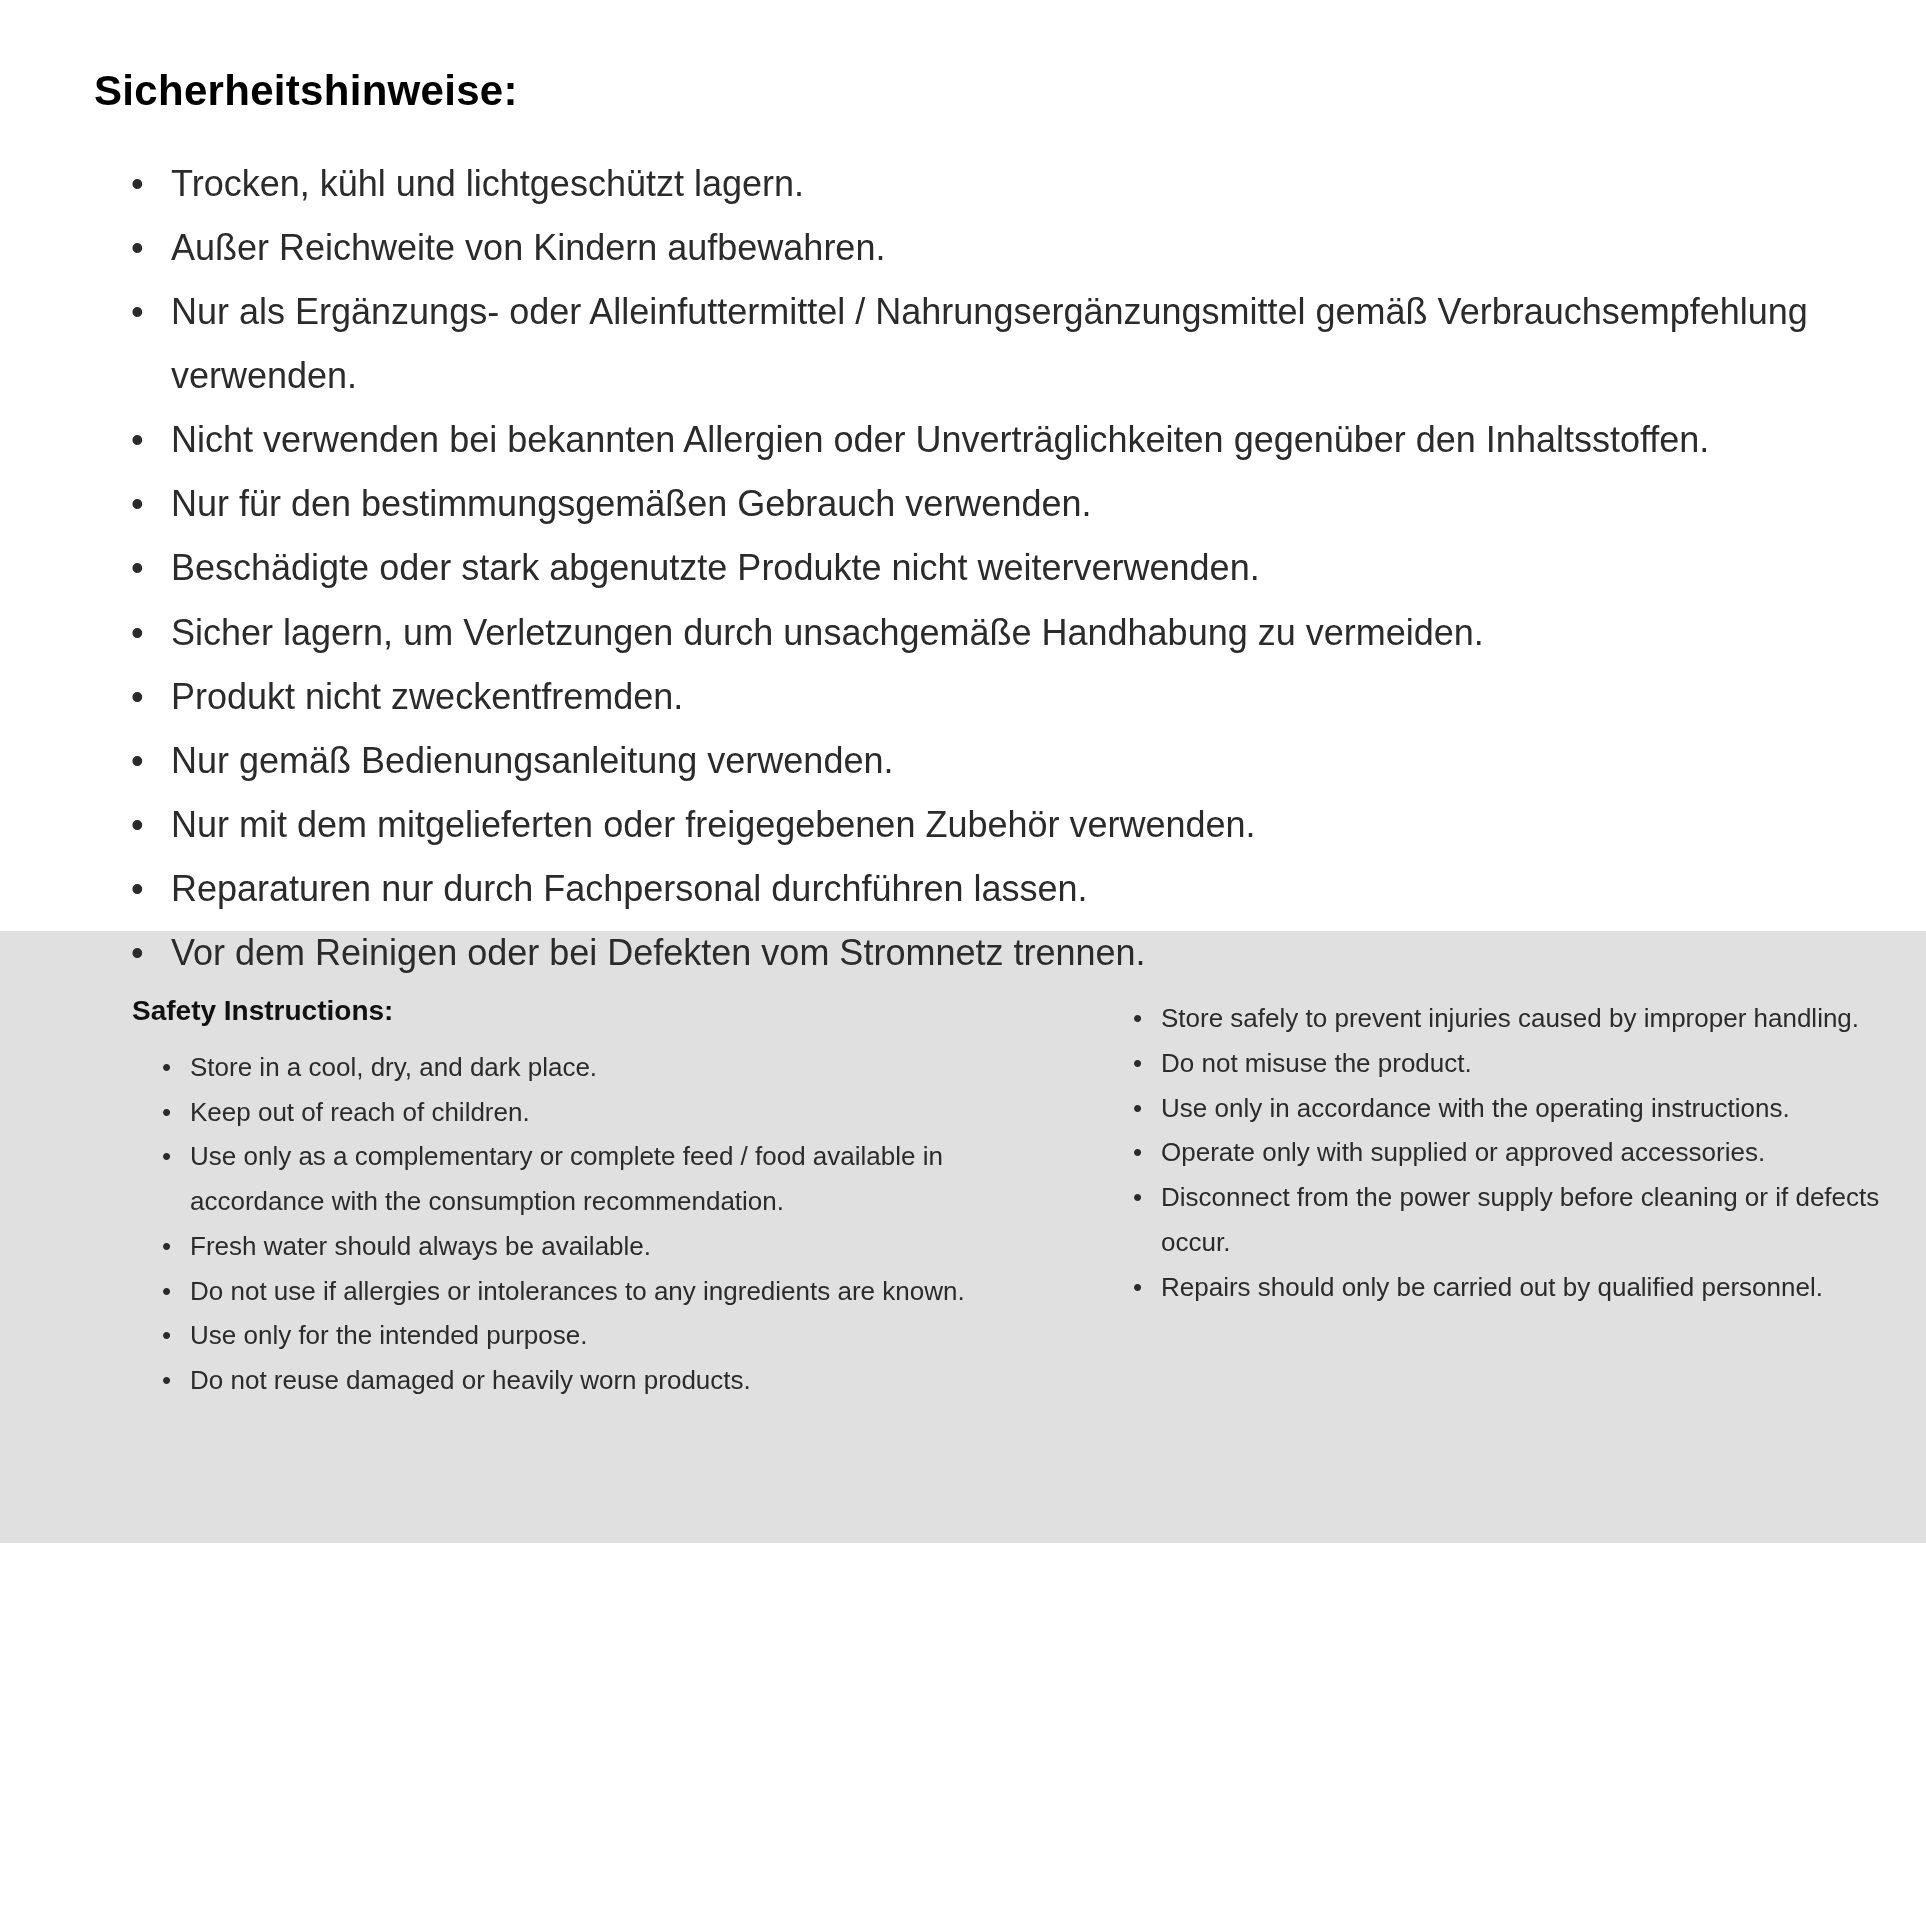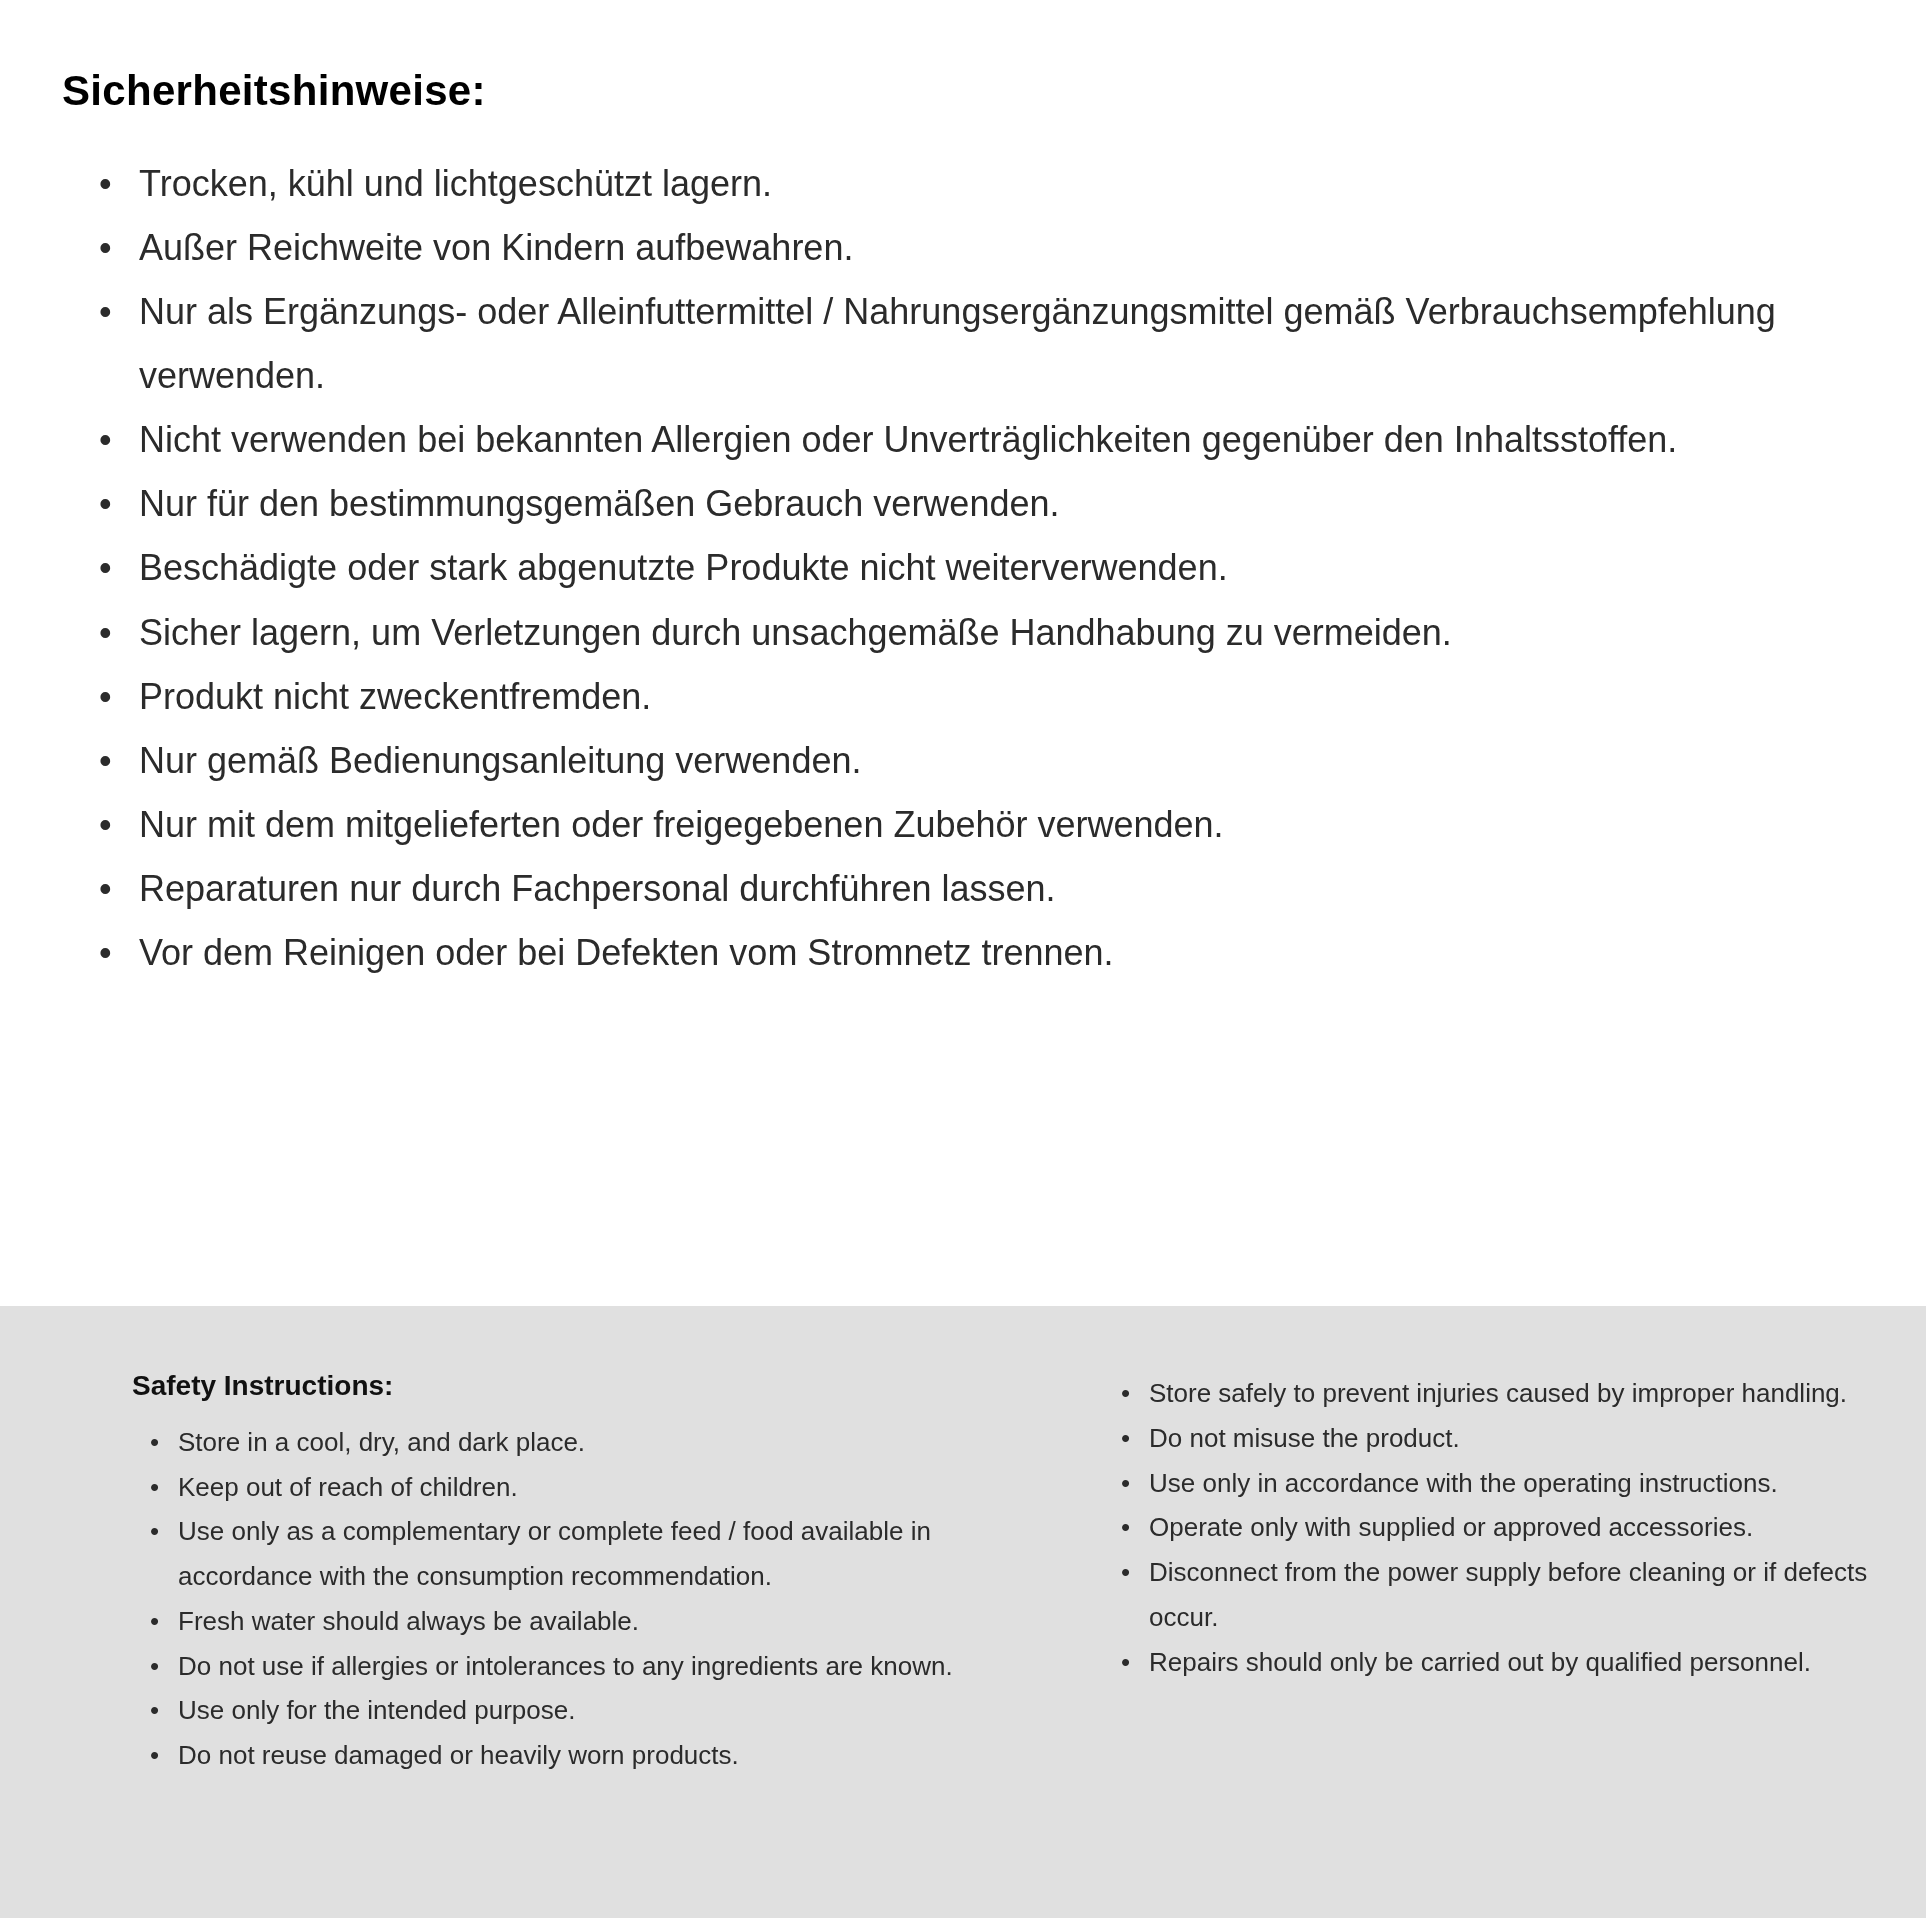--- a/index.html
+++ b/index.html
@@ -8,22 +8,22 @@
     height: 1926px;
     background: #ffffff;
     color: #212121;
     font-family: "Liberation Sans", "DejaVu Sans", sans-serif;
     overflow: hidden;
   }
 
   
   .german-section {
     box-sizing: border-box;
-    padding: 67px 109px 0 62px;
-    height: 1306px;
+    padding: 67px 109px 0 94px;
+    height: 931px;
     background: #ffffff;
   }
   .german-heading {
     margin: 0 0 37px 0;
     font-size: 42px;
     font-weight: 700;
     color: #000000;
     letter-spacing: 0.3px;
   }
   .german-list {
@@ -59,21 +59,21 @@
   .english-col-right { width: 822px; flex: 0 0 auto; }
 
   .english-heading {
     margin: 0 0 18px 0;
     font-size: 28px;
     font-weight: 700;
     color: #111111;
   }
   .english-list {
     list-style: none;
-    margin: 0;
+    margin: 12px;
     padding: 0 0 0 18px;
   }
   .english-list li {
     position: relative;
     padding-left: 28px;
     font-size: 26px;
     line-height: 1.72;
     color: #2b2b2b;
   }
   .english-list li::before {

